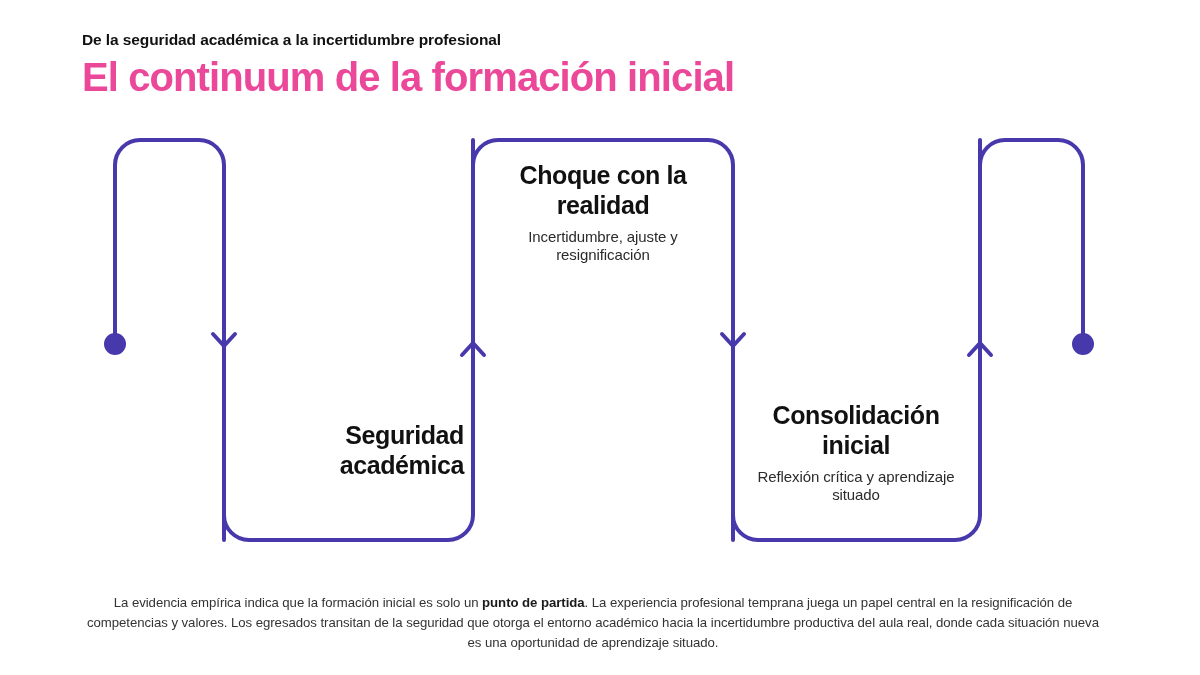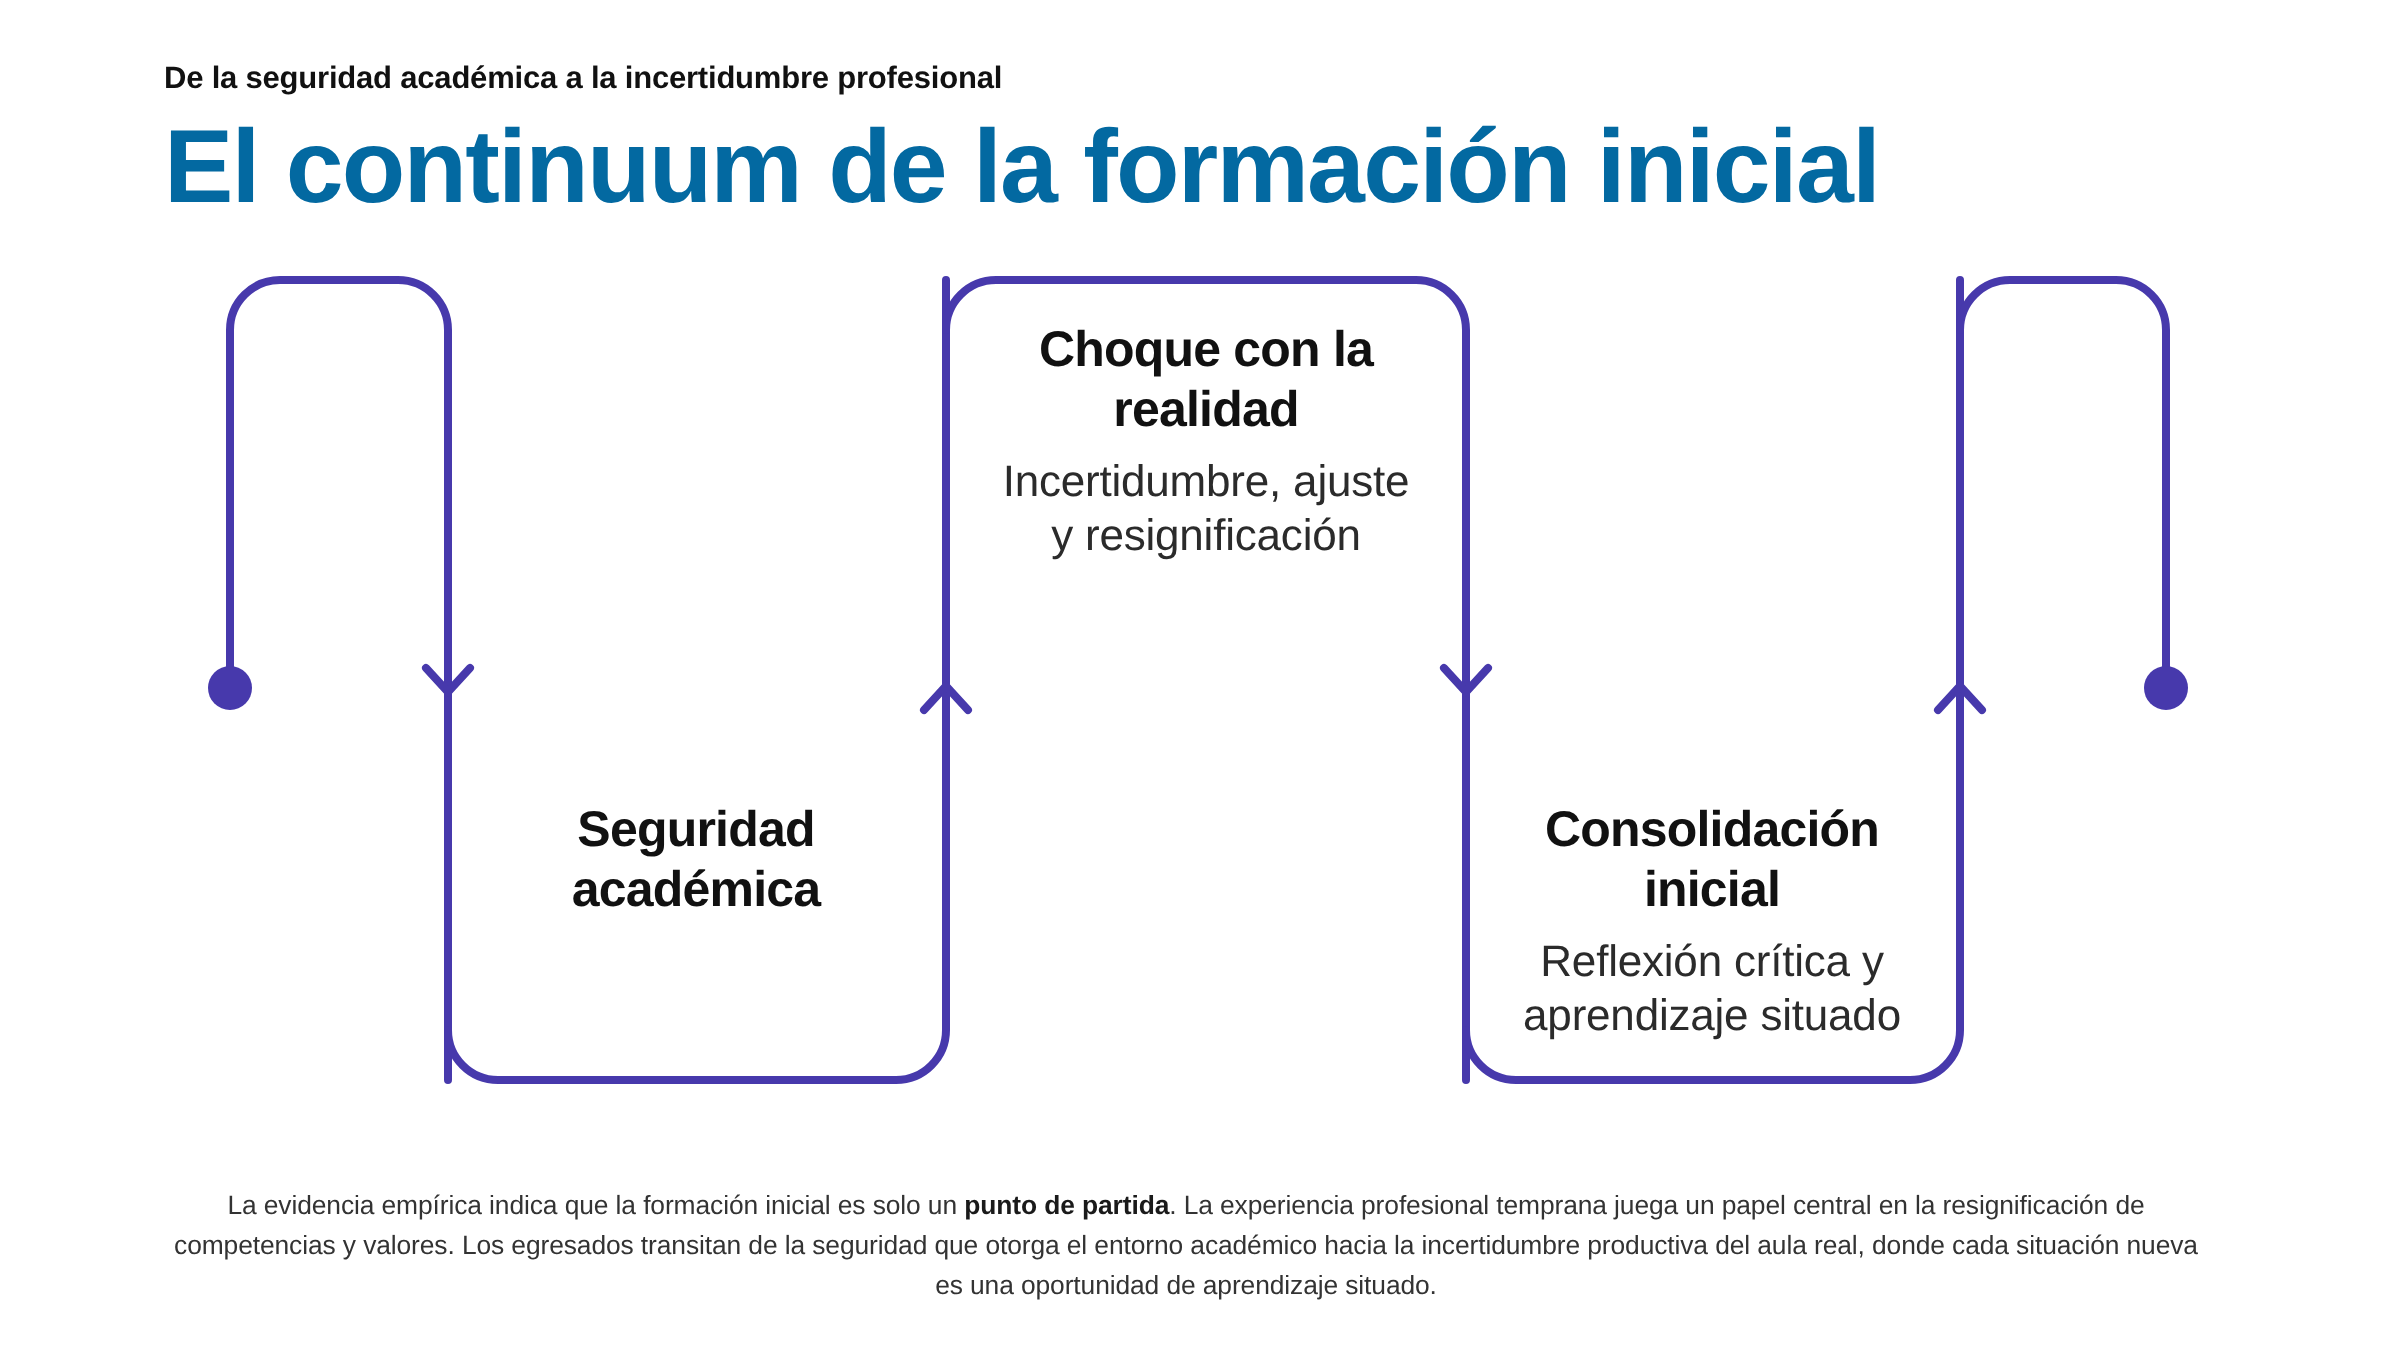--- a/index.html
+++ b/index.html
@@ -32,24 +32,24 @@
   }
   .eyebrow {
     font-size: 15.5px;
     font-weight: bold;
     letter-spacing: -0.1px;
     color: #111111;
     line-height: 1.25;
     margin: 0 0 6px 0;
   }
   .headline {
-    font-size: 52px;
+    font-size: 40px;
     font-weight: bold;
     letter-spacing: -0.9px;
-    color: #0369a1;
+    color: #ec4899;
     line-height: 1.12;
     margin: 0;
   }
 
   
   .diagram {
     position: absolute;
     left: 0;
     top: 0;
     width: 1200px;
@@ -69,29 +69,29 @@
   }
   .stage-title {
     font-size: 25px;
     font-weight: bold;
     color: #111111;
     line-height: 1.2;
     letter-spacing: -0.4px;
     margin: 0 0 8px 0;
   }
   .stage-sub {
-    font-size: 22px;
+    font-size: 15px;
     font-weight: normal;
     color: #2b2b2b;
     line-height: 1.22;
     letter-spacing: -0.1px;
     margin: 0;
   }
 
-  #stage-1 { left: 232px; top: 400px; width: 232px; }
+  #stage-1 { left: 232px; top: 420px; width: 232px; text-align: right; }
   #stage-2 { left: 500px; top: 160px; width: 206px; }
   #stage-3 { left: 742px; top: 400px; width: 228px; }
 
   
   .footnote {
     position: absolute;
     left: 82px;
     top: 580px;
     width: 1022px;
     font-size: 13.2px;

